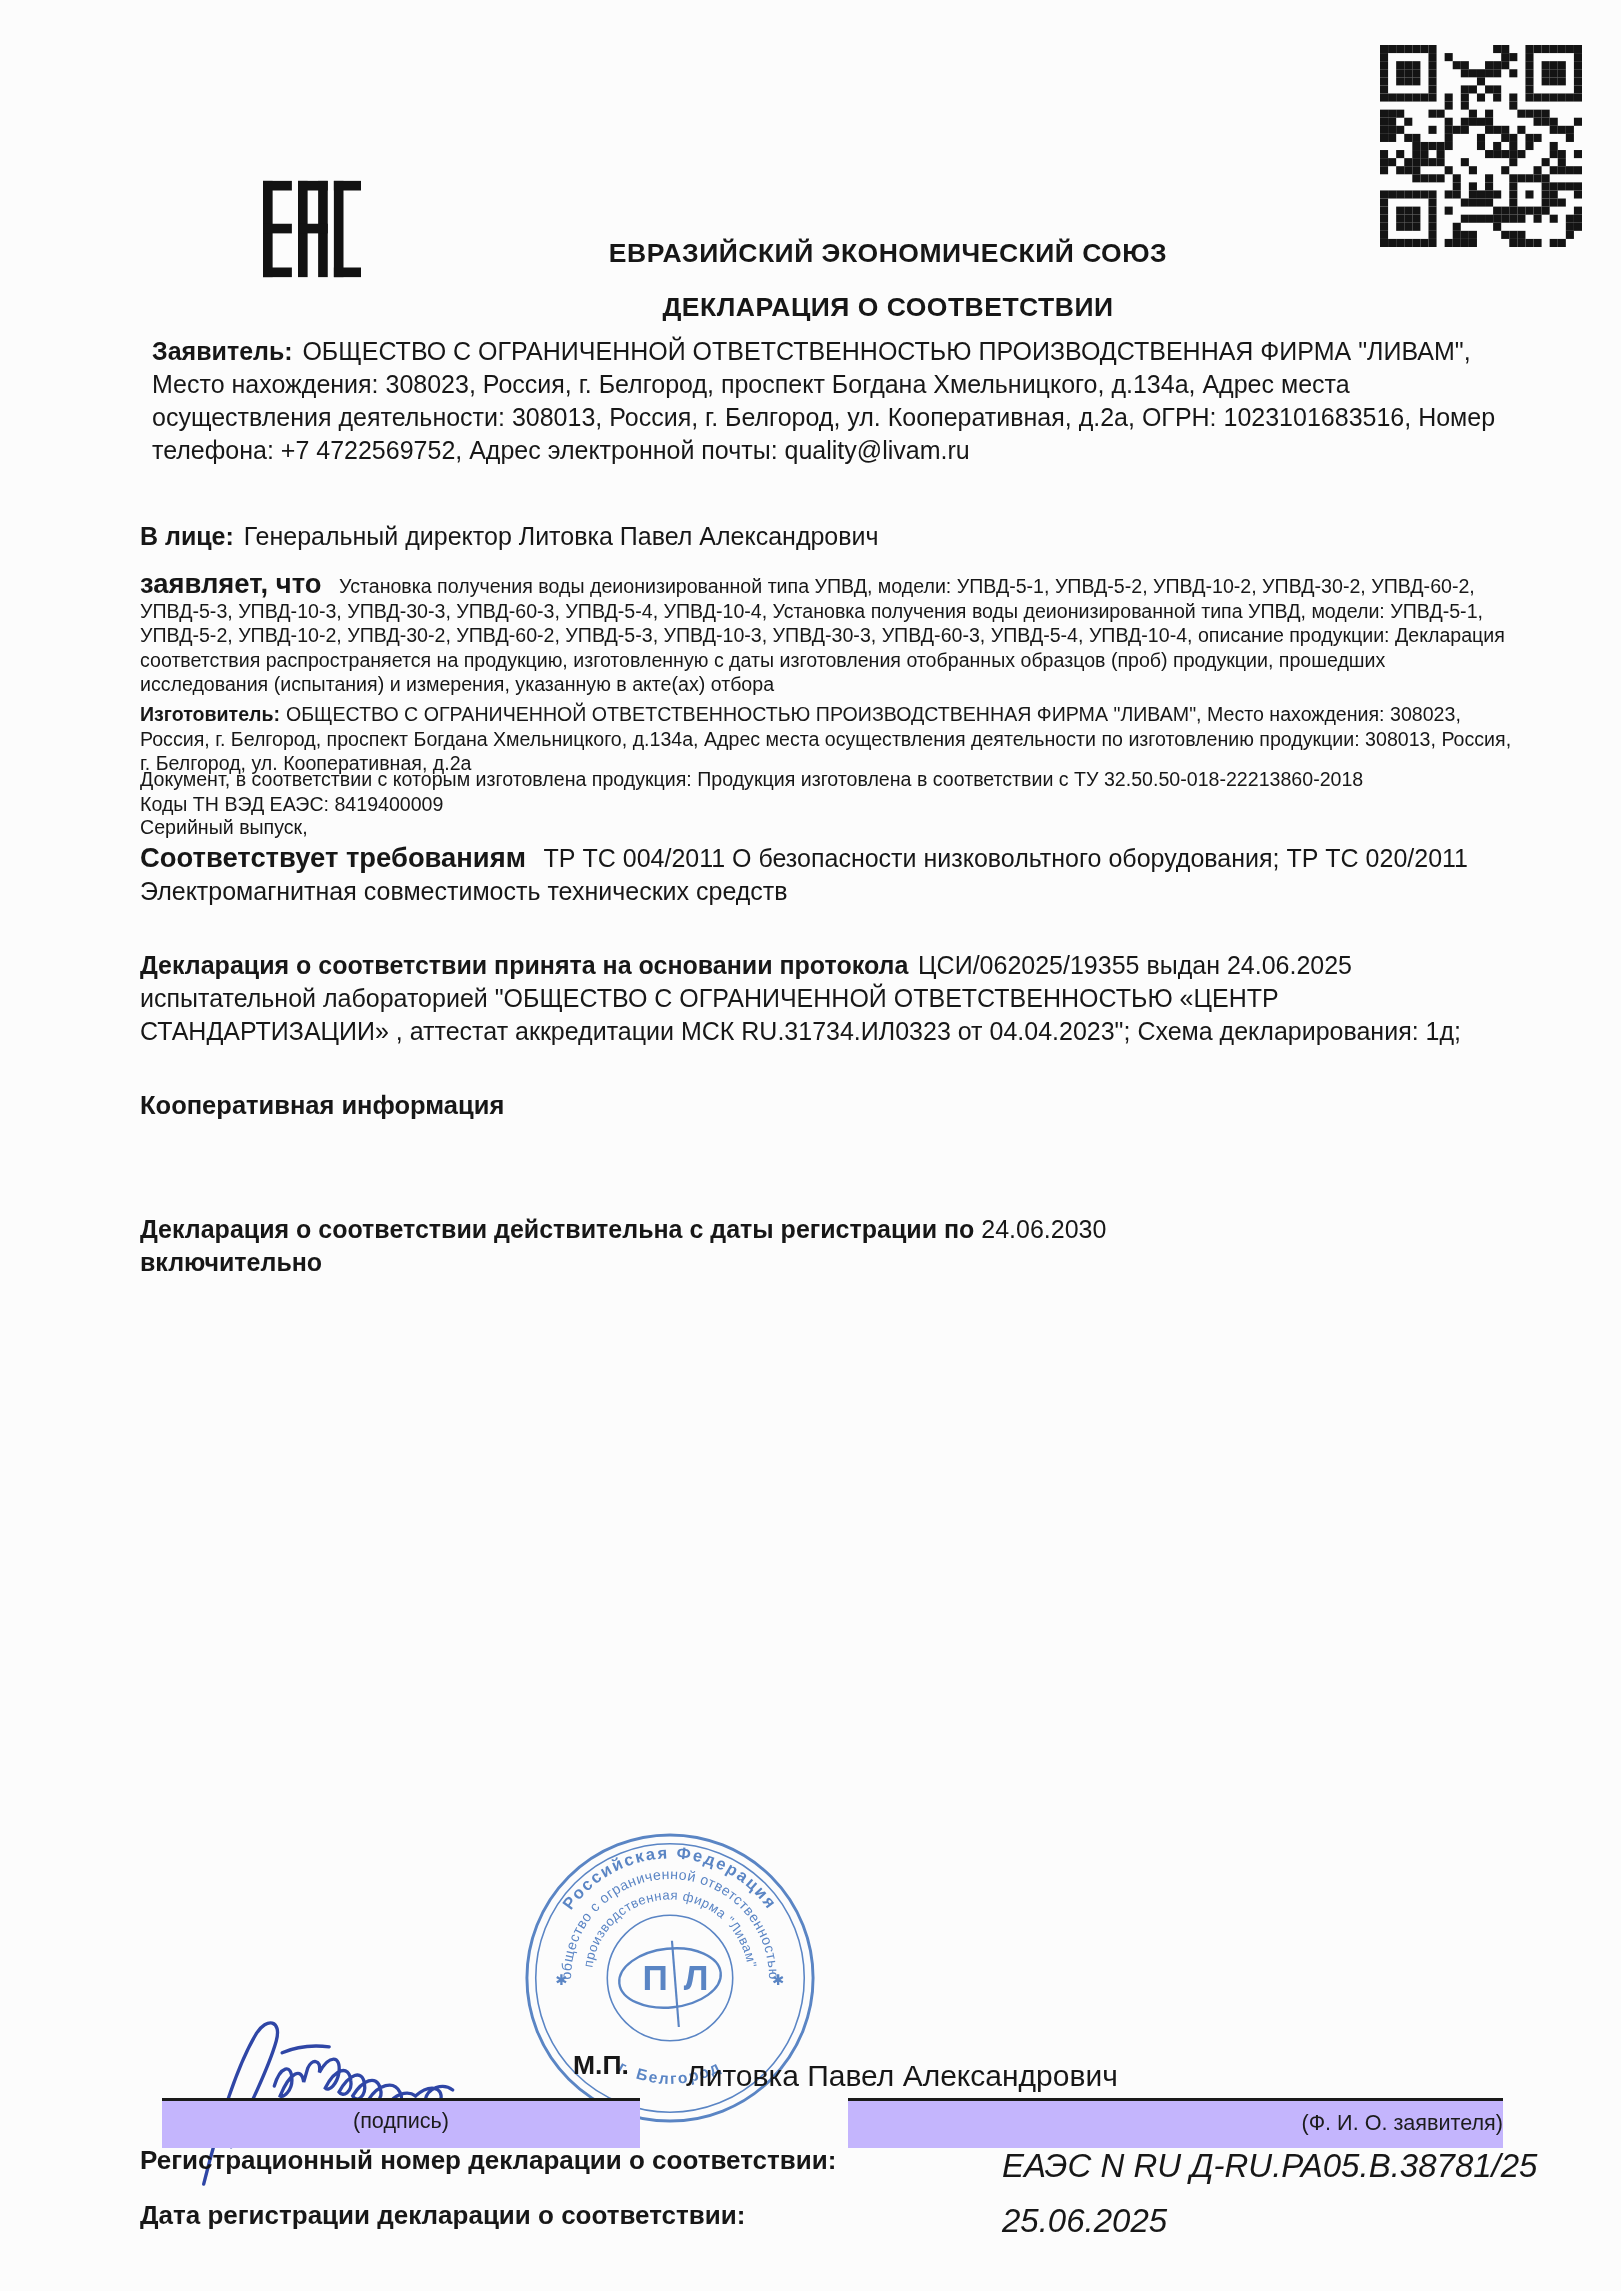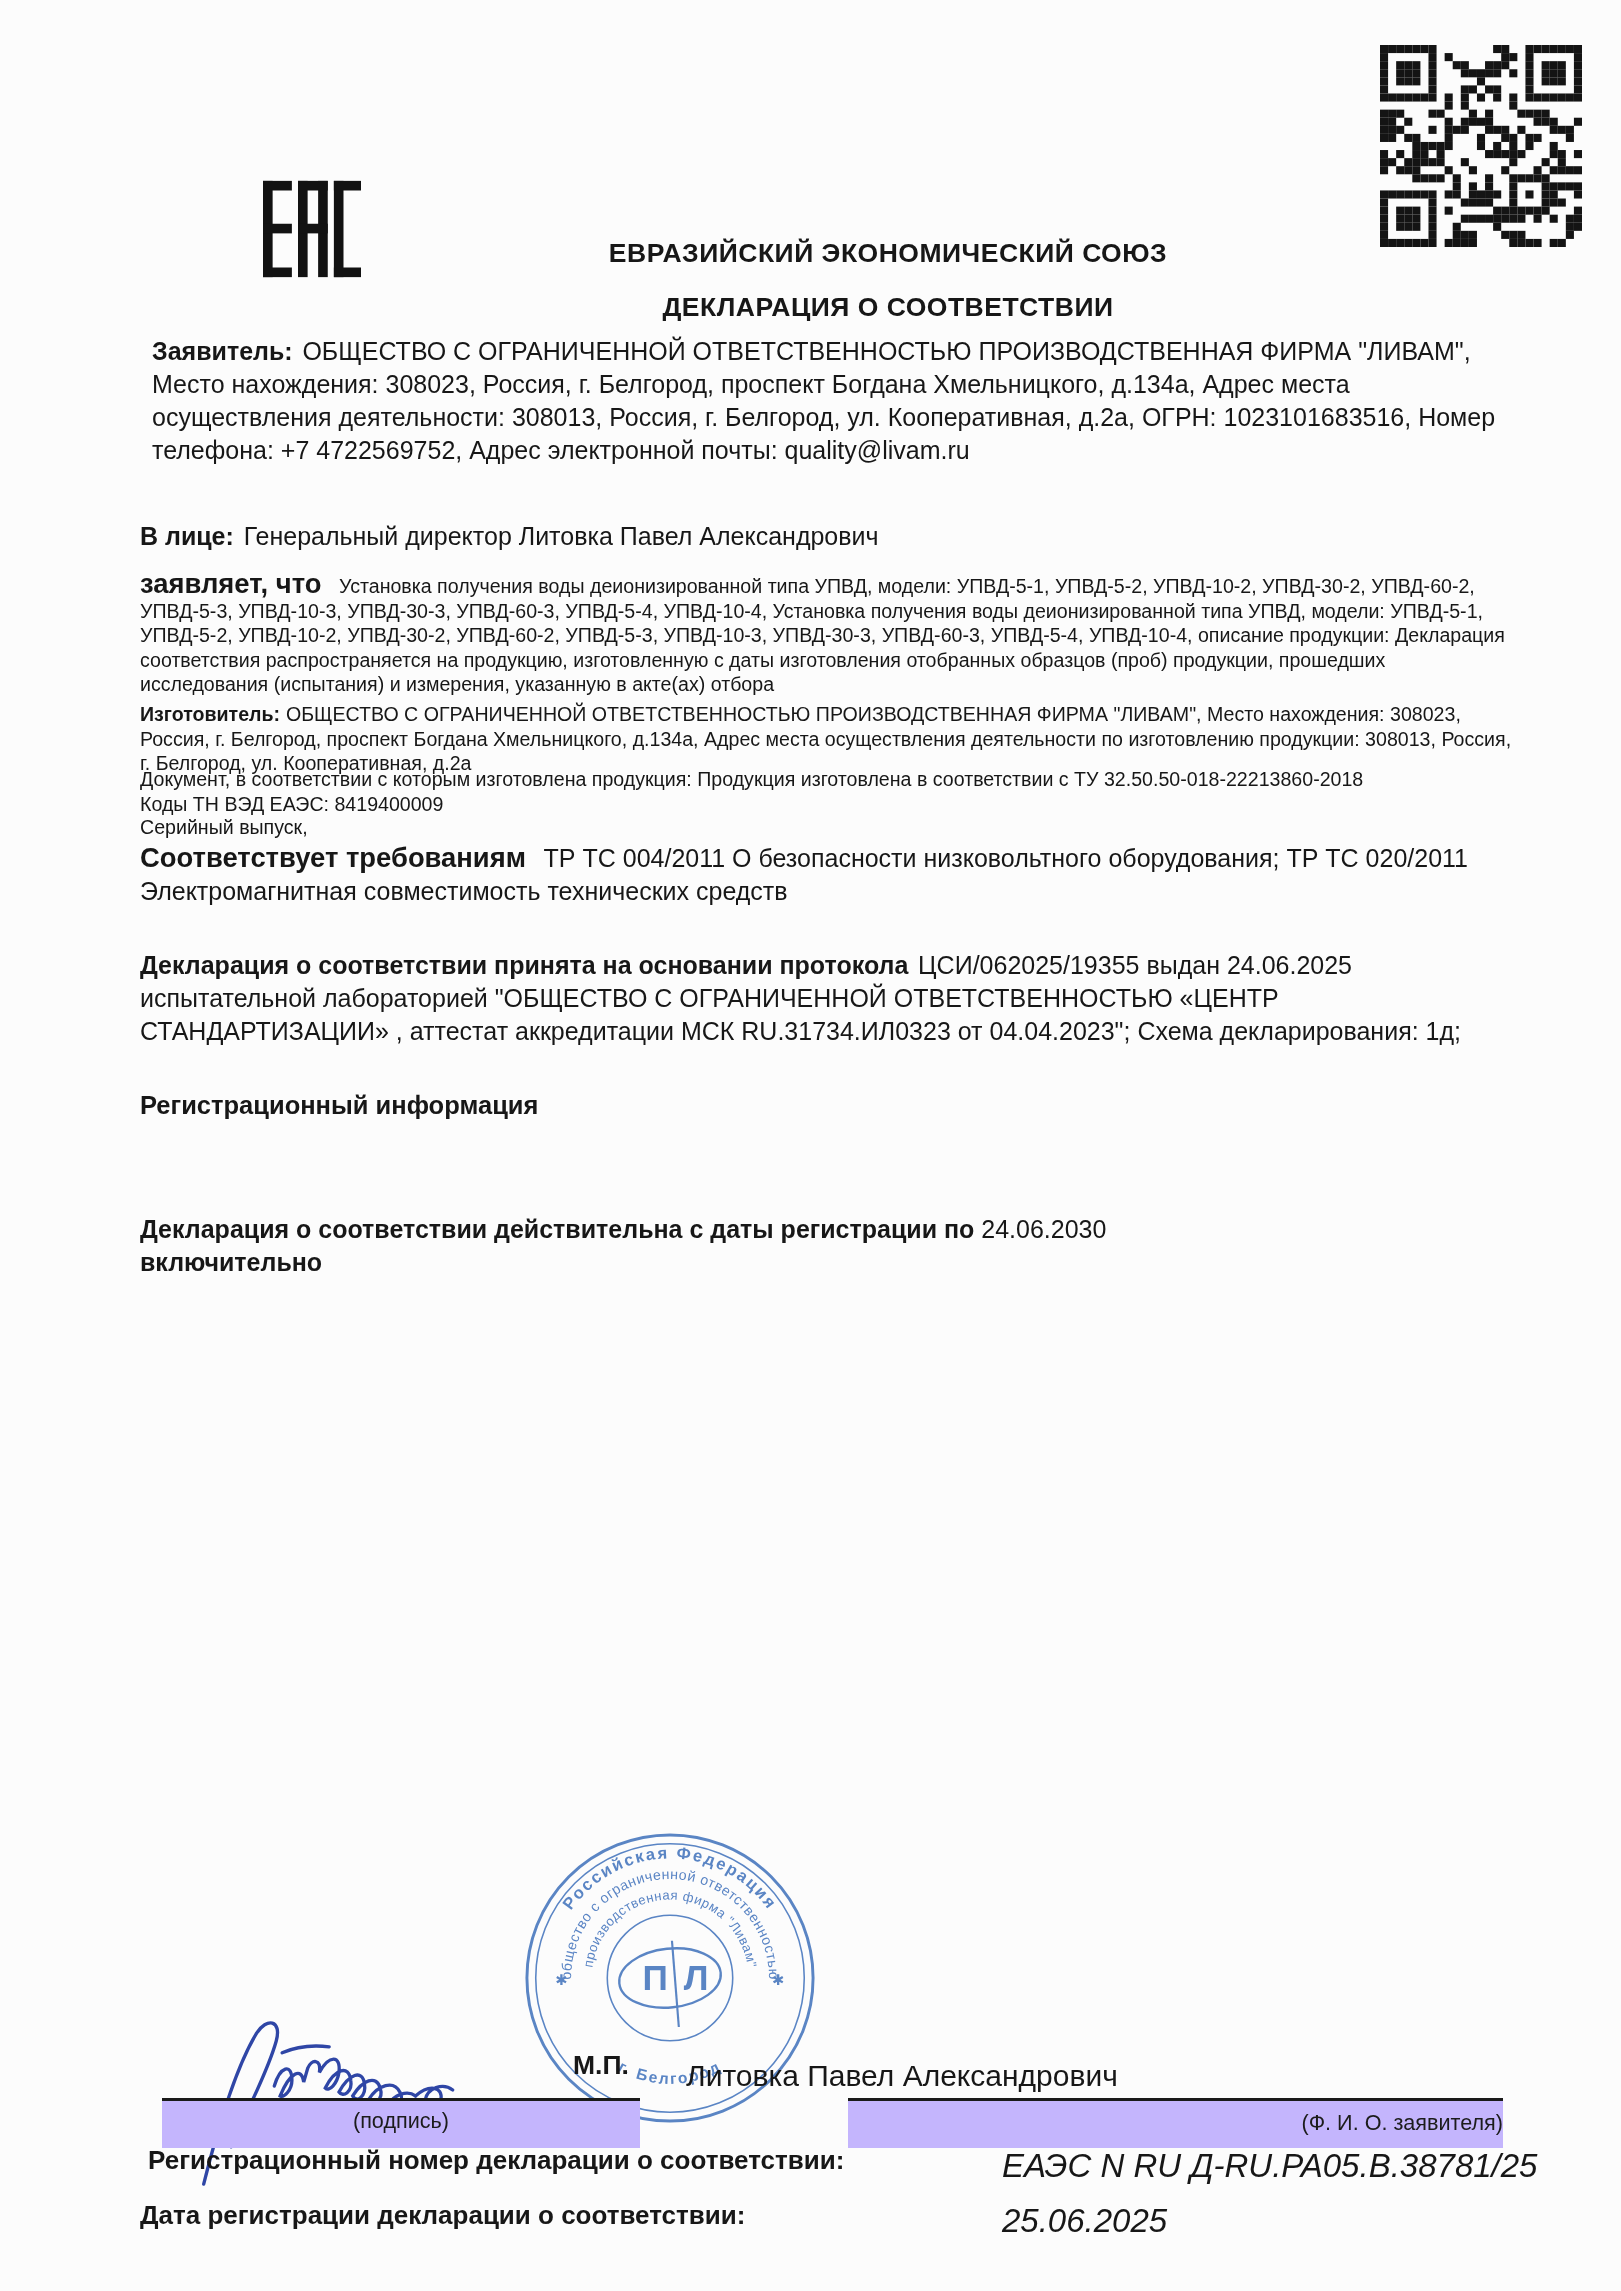--- a/index.html
+++ b/index.html
@@ -373,21 +373,21 @@
   <div class="abs small" style="left:140px;top:815px;width:1377px;">Серийный выпуск,</div>
 
   <p class="abs para" style="left:140px;top:841px;width:1392px;margin:0;">
     <span class="lbl-lg">Соответствует требованиям</span><span>ТР ТС 004/2011 О безопасности низковольтного оборудования; ТР ТС 020/2011 Электромагнитная совместимость технических средств</span>
   </p>
 
   <p class="abs para" style="left:140px;top:949px;width:1372px;margin:0;">
     <b class="lbl">Декларация о соответствии принята на основании протокола</b><span>ЦСИ/062025/19355 выдан 24.06.2025  испытательной лабораторией "ОБЩЕСТВО С ОГРАНИЧЕННОЙ ОТВЕТСТВЕННОСТЬЮ «ЦЕНТР СТАНДАРТИЗАЦИИ» , аттестат аккредитации МСК RU.31734.ИЛ0323 от 04.04.2023"; Схема декларирования: 1д;</span>
   </p>
 
-  <div class="abs" style="left:140px;top:1091px;font-weight:bold;font-size:25.5px;">Регистрационный информация</div>
+  <div class="abs" style="left:140px;top:1091px;font-weight:bold;font-size:25.5px;">Кооперативная информация</div>
 
   <p class="abs para" style="left:140px;top:1213px;width:1392px;margin:0;">
     <b>Декларация о соответствии действительна с даты регистрации по</b>
     <span>24.06.2030</span><br>
     <b>включительно</b>
   </p>
 
   <svg class="abs" style="left:523px;top:1831px;" width="294" height="294" viewBox="0 0 300 300">
     <defs>
       <path id="arcTop1" d="M 28 150 A 122 122 0 1 1 272 150"></path>
@@ -434,20 +434,20 @@
   </div>
 
   <div class="abs" style="left:573px;top:2050px;font-weight:bold;font-size:26.5px;">М.П.</div>
 
   <div class="abs" style="left:686px;top:2059px;font-size:30px;">Литовка Павел Александрович</div>
 
   <div class="abs graybar" style="left:848px;top:2098px;width:655px;height:47px;">
     <div class="caption" style="margin-top:8.8px;margin-left:118px;text-align:right;">(Ф. И. О. заявителя)</div>
   </div>
 
-  <div class="abs regline-label" style="left:148px;top:2145px;width:843px;">Регистрационный номер декларации о соответствии:</div>
+  <div class="abs regline-label" style="left:140px;top:2145px;width:843px;">Регистрационный номер декларации о соответствии:</div>
   <div class="abs regline-value" style="left:1002px;top:2147px;">ЕАЭС N RU Д-RU.РА05.В.38781/25</div>
 
   <div class="abs regline-label" style="left:140px;top:2200px;width:843px;">Дата регистрации декларации о соответствии:</div>
   <div class="abs regline-value" style="left:1002px;top:2202px;">25.06.2025</div>
 
 </div>
 
 
 </body></html>

